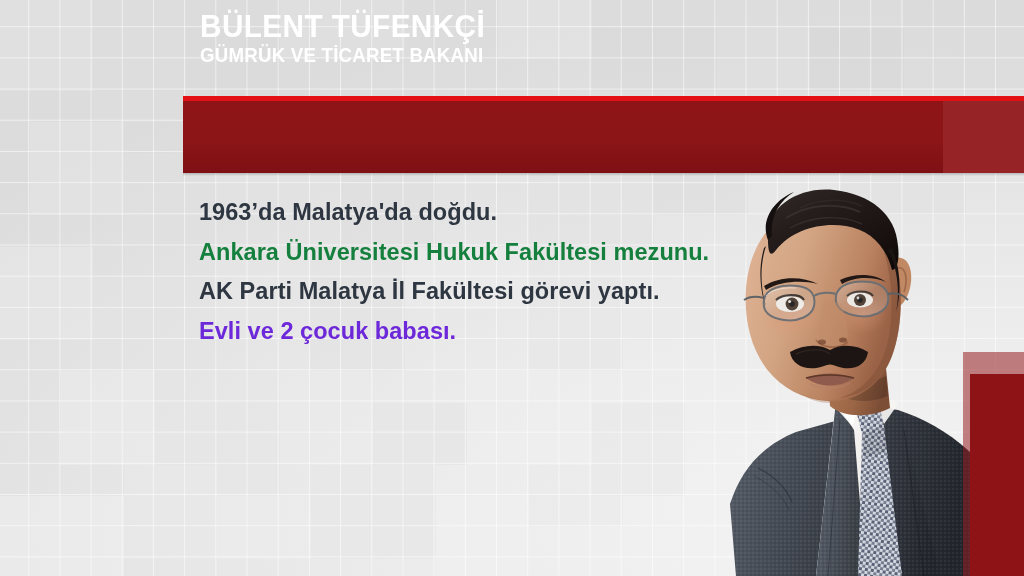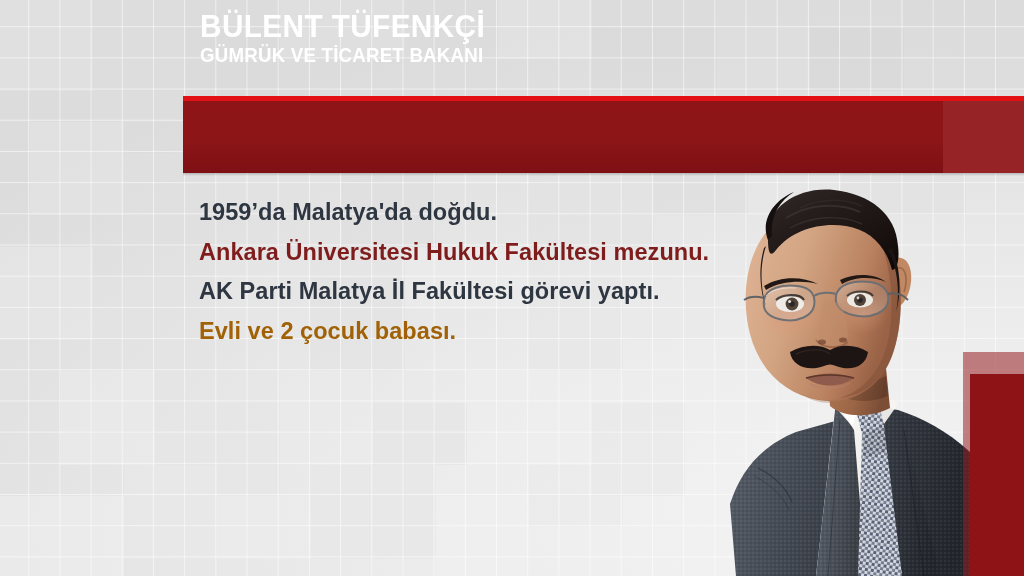--- a/index.html
+++ b/index.html
@@ -307,22 +307,22 @@
     <div class="banner-main"></div>
     <div class="banner-strip"></div>
     <div class="banner-shadow"></div>
   </div>
   <div class="banner-text">
     <div class="name">BÜLENT TÜFENKÇİ</div>
     <div class="role">GÜMRÜK VE TİCARET BAKANI</div>
   </div>
 
   <div class="bio" id="bio">
-      <div class="bio-line" style="color: rgb(46, 54, 65);">1959’da Malatya'da doğdu.</div>
-      <div class="bio-line" style="color: #7f1d1d;">Ankara Üniversitesi Hukuk Fakültesi mezunu.</div>
+      <div class="bio-line" style="color: rgb(46, 54, 65);">1963’da Malatya'da doğdu.</div>
+      <div class="bio-line" style="color: #15803d;">Ankara Üniversitesi Hukuk Fakültesi mezunu.</div>
       <div class="bio-line" style="color: rgb(46, 54, 65);">AK Parti Malatya İl Fakültesi görevi yaptı.</div>
-      <div class="bio-line" style="color: #a16207;">Evli ve 2 çocuk babası.</div>
+      <div class="bio-line" style="color: #6d28d9;">Evli ve 2 çocuk babası.</div>
     </div>
 
   <div class="br-soft"></div>
   <div class="br-solid"></div>
 
 </div>
 
 </body></html>

